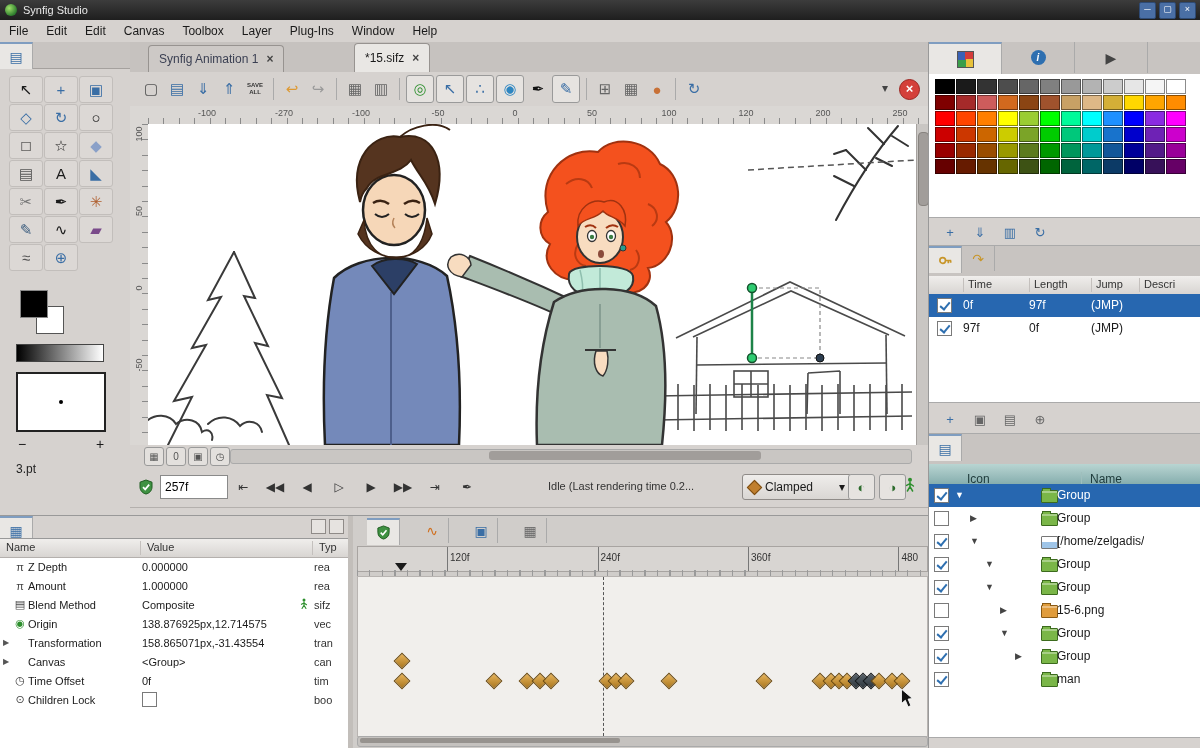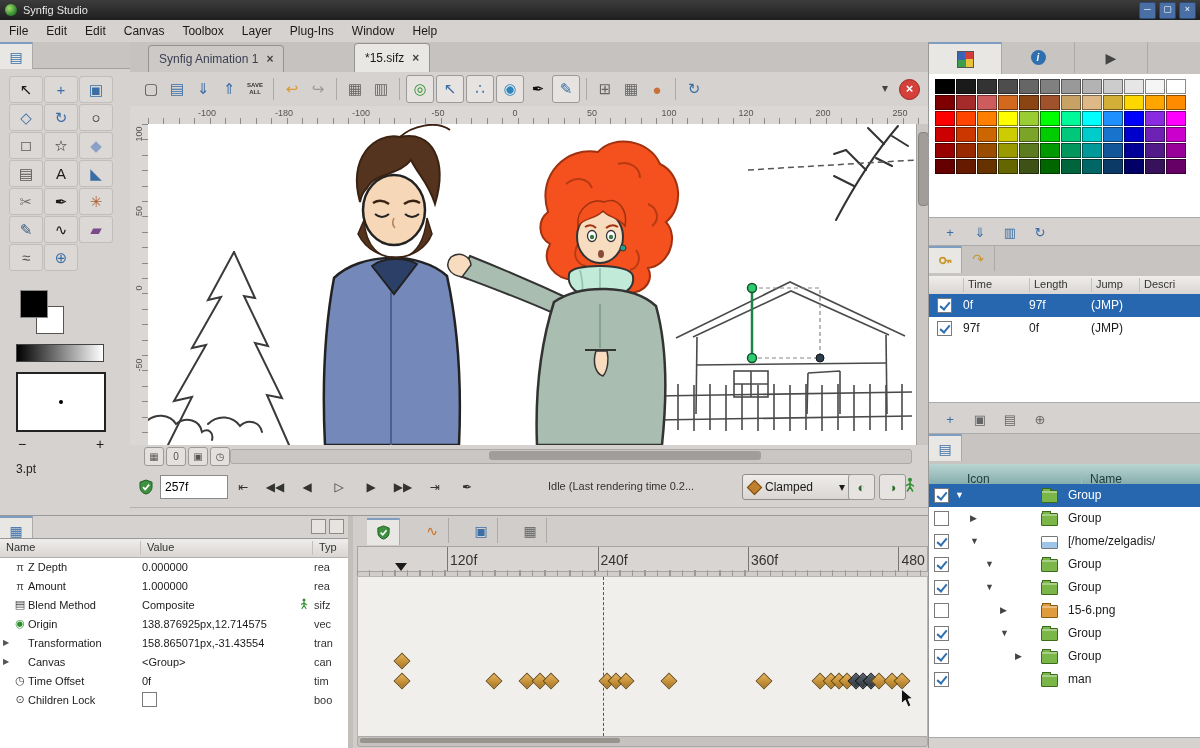--- a/index.html
+++ b/index.html
@@ -115,21 +115,21 @@
   .picon{width:16px;text-align:center;font-size:11px;color:#444;}
   .anim-man{margin-left:auto;}
   
   #vsplit{left:348px;top:515px;width:5px;height:233px;background:#c2beba;border-top:1px solid #999;}
   
   #timeline-panel{left:353px;top:515px;width:577px;height:233px;background:#d0cdca;border-top:1px solid #999;}
   #tl-tabs{position:absolute;left:14px;top:2px;display:flex;gap:16px;}
   #timebar{position:absolute;left:4px;top:30px;width:569px;height:24px;background:#d8d5d2;
            border:1px solid #a8a4a1;overflow:hidden;}
   .tick-line{position:absolute;top:0;bottom:0;width:1px;background:#777;}
-  .tick-label{position:absolute;top:5px;font-size:14px;color:#333;}
+  .tick-label{position:absolute;top:5px;font-size:10px;color:#333;}
   #tl-marker{position:absolute;bottom:0;width:0;height:0;border-left:6px solid transparent;
              border-right:6px solid transparent;border-top:8px solid #1a1a1a;}
   #tl-minor{position:absolute;left:4px;top:54px;width:569px;height:6px;
             background:repeating-linear-gradient(90deg,#9a9a9a 0 1px,transparent 1px 12.5px);}
   #tl-content{position:absolute;left:4px;top:60px;width:569px;bottom:12px;background:#f1efec;border:1px solid #b8b4b1;overflow:hidden;}
   #tl-cursor{position:absolute;top:0;bottom:0;width:0;border-left:1px dashed #555;}
   .tl-row{position:absolute;left:0;width:100%;height:14px;}
   #tl-row0{top:76px;}
   #tl-row1{top:96px;}
   .wp{position:absolute;top:2px;width:10px;height:10px;background:linear-gradient(135deg,#e8b45a,#a9761f);
@@ -180,21 +180,21 @@
   .lrow.sel .lexp{color:#fff;}
   .licon{position:absolute;left:112px;top:6px;width:15px;height:11px;border-radius:1px;}
   .folder-green{background:#7ab648;border:1px solid #3c6b1e;box-shadow:inset 0 2px 0 rgba(255,255,255,.35);}
   .folder-green::before{content:"";position:absolute;top:-3px;left:0;width:7px;height:2px;background:#7ab648;
                         border:1px solid #3c6b1e;border-bottom:none;}
   .folder-orange{background:#e09c3c;border:1px solid #8a5a14;box-shadow:inset 0 2px 0 rgba(255,255,255,.35);}
   .folder-orange::before{content:"";position:absolute;top:-3px;left:0;width:7px;height:2px;background:#e09c3c;
                          border:1px solid #8a5a14;border-bottom:none;}
   .file-image{background:linear-gradient(#fff 45%,#9fc5e8 45%);border:1px solid #777;}
   .bone{background:#f5f5f0;border:1px solid #999;border-radius:5px;width:13px;height:7px;top:8px;}
-  .lname{position:absolute;left:139px;top:4px;white-space:nowrap;overflow:hidden;max-width:130px;}
+  .lname{position:absolute;left:128px;top:4px;white-space:nowrap;overflow:hidden;max-width:130px;}
   .lname.ital{font-style:italic;}
   #layer-btns{position:absolute;left:0;top:695px;width:100%;height:32px;background:#d6d2cf;border-top:1px solid #aaa;display:flex;gap:3px;padding:4px 0 0 8px;box-sizing:border-box;}
   
   #mouse-cursor{left:900px;top:688px;width:14px;height:20px;z-index:99;}
 </style>
 </head>
 <body>
 
 <div id="titlebar" class="abs">
   <span id="app-icon"></span>
@@ -338,21 +338,21 @@
         <div class="tbtn" style="color: rgb(200, 113, 55);">●</div>
         <span class="tsep"></span>
         <div class="tbtn" style="color: rgb(58, 110, 165);">↻</div>
       </div>
     <span id="toolbar-dropdown">▾</span>
     <span id="close-view">×</span>
   </div>
   <div id="ruler-corner"></div>
   <div id="hruler">
       <span class="hrl" style="left: 44px;">-100</span>
-      <span class="hrl" style="left: 121px;">-180</span>
+      <span class="hrl" style="left: 121px;">-270</span>
       <span class="hrl" style="left: 198px;">-100</span>
       <span class="hrl" style="left: 275px;">-50</span>
       <span class="hrl" style="left: 352px;">0</span>
       <span class="hrl" style="left: 429px;">50</span>
       <span class="hrl" style="left: 506px;">100</span>
       <span class="hrl" style="left: 583px;">120</span>
       <span class="hrl" style="left: 660px;">200</span>
       <span class="hrl" style="left: 737px;">250</span>
     </div>
   <div id="vruler">

